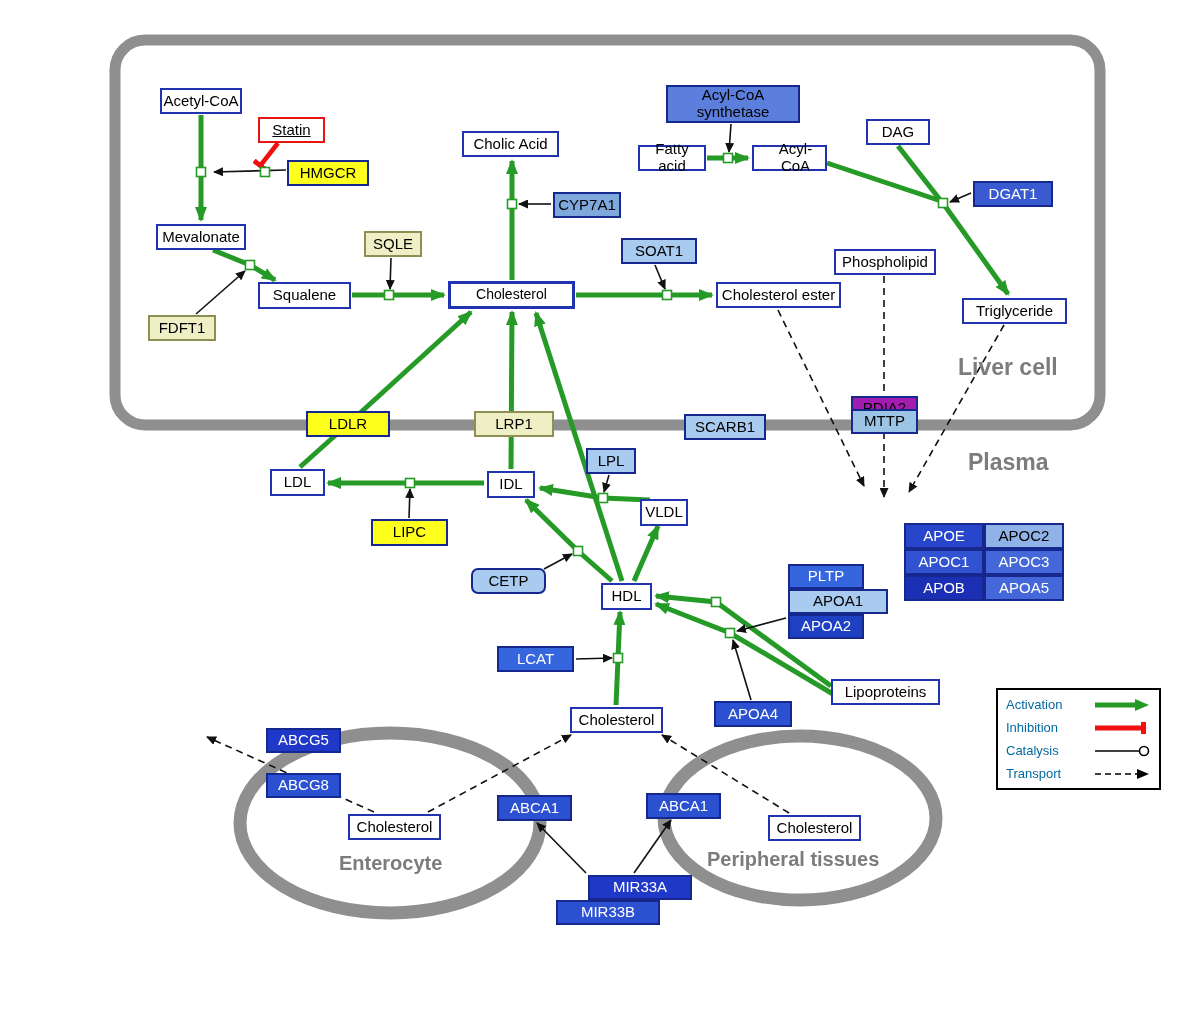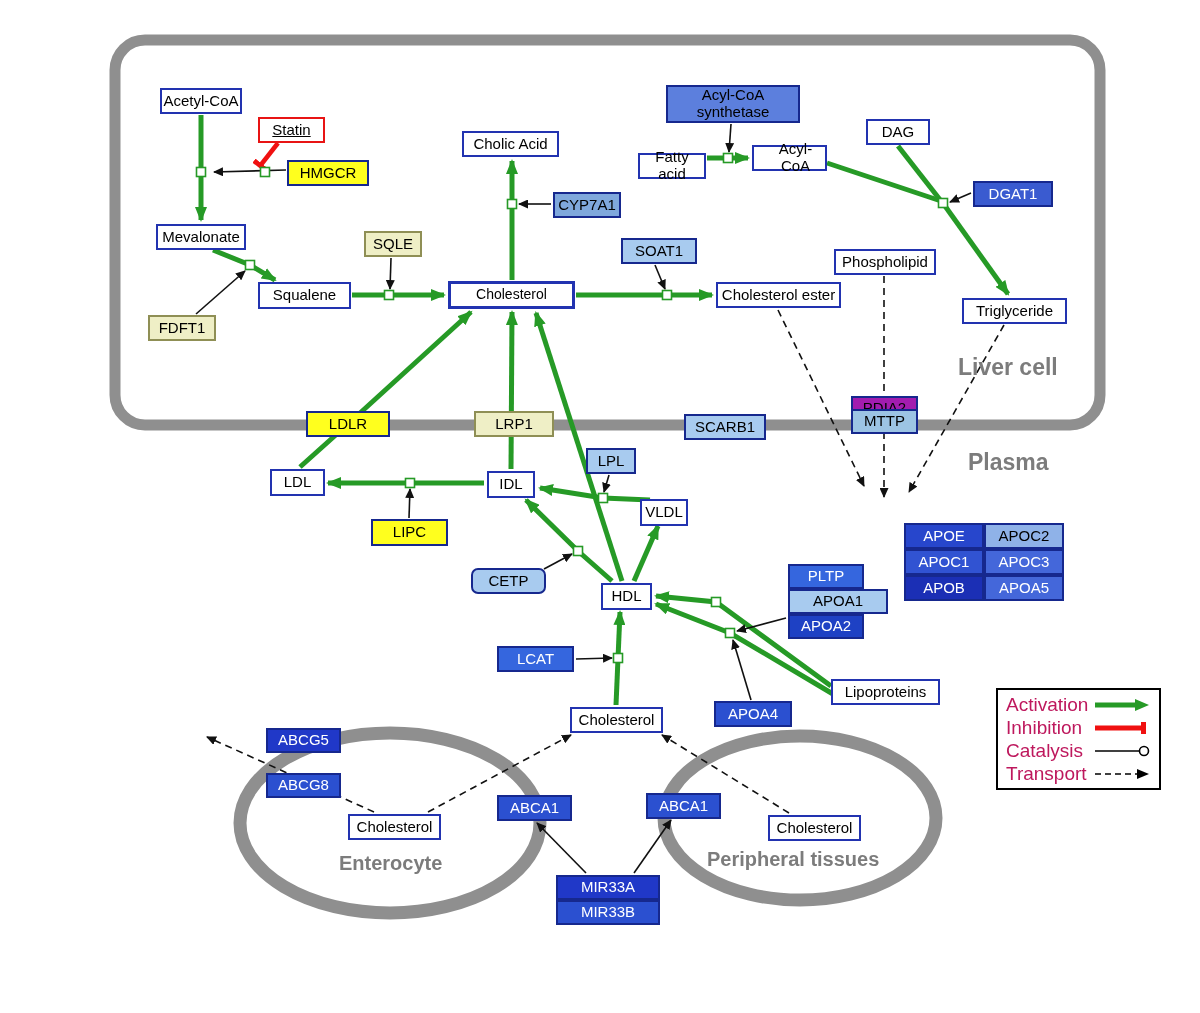--- a/index.html
+++ b/index.html
@@ -18,21 +18,21 @@
   .k-blue { background:#3A5BD0; border-color:#16288E; color:#fff;text-align:center; }
   .edge-activation { fill:none; stroke:#269A26; stroke-width:5; }
   .edge-catalysis, .edge-plain { fill:none; stroke:#111; stroke-width:1.6; }
   .edge-transport { fill:none; stroke:#111; stroke-width:1.6; stroke-dasharray:7 5; }
   .edge-inhibition { fill:none; stroke:#F01010; stroke-width:4.5; }
   .region-label { position:absolute; font-weight:bold; color:#7C7C7C; white-space:nowrap; }
   #legend { position:absolute; left:996px; top:688px; width:165px; height:102px;
             background:#fff; border:2px solid #000; padding:3px 0; }
   .legend-row { display:flex; align-items:center; justify-content:space-between;
                 padding:0 8px; height:23px; }
-  .legend-row span { font-size:19px; color:#be185d; }
+  .legend-row span { font-size:13px; color:#0369a1; }
 </style>
 </head>
 <body>
 
 <div id="canvas">
 
   <svg id="edge-layer" width="1200" height="1013">
     <defs>
       <marker id="arr-green" markerUnits="userSpaceOnUse" markerWidth="16" markerHeight="12" refX="13" refY="6" orient="auto">
         <path d="M0,0 L15,6 L0,12 z" fill="#269A26"></path>
@@ -117,21 +117,21 @@
       <div class="pnode k-met" style="left: 156px; top: 224px; width: 90px; height: 26px;">Mevalonate</div>
       <div class="pnode k-pale" style="left: 364px; top: 231px; width: 58px; height: 26px;">SQLE</div>
       <div class="pnode k-pale" style="left: 148px; top: 315px; width: 68px; height: 26px;">FDFT1</div>
       <div class="pnode k-met" style="left: 258px; top: 282px; width: 93px; height: 27px;">Squalene</div>
       <div class="pnode k-met-main" style="left: 448px; top: 281px; width: 127px; height: 28px;">Cholesterol</div>
       <div class="pnode k-met" style="left: 462px; top: 131px; width: 97px; height: 26px;">Cholic Acid</div>
       <div class="pnode k-lblue" style="left: 553px; top: 192px; width: 68px; height: 26px; background: rgb(127, 168, 220);">CYP7A1</div>
       <div class="pnode k-lblue" style="left: 621px; top: 238px; width: 76px; height: 26px;">SOAT1</div>
       <div class="pnode k-met" style="left: 716px; top: 282px; width: 125px; height: 26px;">Cholesterol ester</div>
       <div class="pnode k-blue" style="left: 666px; top: 85px; width: 134px; height: 38px; background: rgb(92, 127, 221); color: rgb(0, 0, 0);">Acyl-CoA synthetase</div>
-      <div class="pnode k-met" style="left: 638px; top: 145px; width: 68px; height: 26px; margin-top: 8px;">Fatty acid</div>
+      <div class="pnode k-met" style="left: 638px; top: 145px; width: 68px; height: 26px;">Fatty acid</div>
       <div class="pnode k-met" style="left: 752px; top: 145px; width: 75px; height: 26px; padding-left: 12px;">Acyl-CoA</div>
       <div class="pnode k-met" style="left: 866px; top: 119px; width: 64px; height: 26px;">DAG</div>
       <div class="pnode k-blue" style="left: 973px; top: 181px; width: 80px; height: 26px;">DGAT1</div>
       <div class="pnode k-met" style="left: 834px; top: 249px; width: 102px; height: 26px;">Phospholipid</div>
       <div class="pnode k-met" style="left: 962px; top: 298px; width: 105px; height: 26px;">Triglyceride</div>
       <div class="pnode k-lblue" style="left: 851px; top: 384px; width: 67px; height: 25px; background: #a21caf; margin-top: 12px;">PDIA2</div>
       <div class="pnode k-lblue" style="left: 851px; top: 409px; width: 67px; height: 25px; background: rgb(156, 196, 228);">MTTP</div>
       <div class="pnode k-yellow" style="left: 306px; top: 411px; width: 84px; height: 26px;">LDLR</div>
       <div class="pnode k-pale" style="left: 474px; top: 411px; width: 80px; height: 26px;">LRP1</div>
       <div class="pnode k-lblue" style="left: 684px; top: 414px; width: 82px; height: 26px;">SCARB1</div>
@@ -154,21 +154,21 @@
       <div class="pnode k-blue" style="left: 497px; top: 646px; width: 77px; height: 26px; background: rgb(53, 102, 222);">LCAT</div>
       <div class="pnode k-blue" style="left: 714px; top: 701px; width: 78px; height: 26px; background: rgb(43, 80, 208);">APOA4</div>
       <div class="pnode k-met" style="left: 831px; top: 679px; width: 109px; height: 26px;">Lipoproteins</div>
       <div class="pnode k-met" style="left: 570px; top: 707px; width: 93px; height: 26px;">Cholesterol</div>
       <div class="pnode k-blue" style="left: 266px; top: 728px; width: 75px; height: 25px; background: rgb(32, 56, 200);">ABCG5</div>
       <div class="pnode k-blue" style="left: 266px; top: 753px; width: 75px; height: 25px; background: rgb(43, 80, 208); margin-top: 20px;">ABCG8</div>
       <div class="pnode k-met" style="left: 348px; top: 814px; width: 93px; height: 26px;">Cholesterol</div>
       <div class="pnode k-blue" style="left: 497px; top: 795px; width: 75px; height: 26px; background: rgb(43, 80, 208);">ABCA1</div>
       <div class="pnode k-blue" style="left: 646px; top: 793px; width: 75px; height: 26px; background: rgb(43, 80, 208);">ABCA1</div>
       <div class="pnode k-met" style="left: 768px; top: 815px; width: 93px; height: 26px;">Cholesterol</div>
-      <div class="pnode k-blue" style="left: 556px; top: 875px; width: 104px; height: 25px; background: rgb(32, 56, 200);">MIR33A</div>
+      <div class="pnode k-blue" style="left: 588px; top: 875px; width: 104px; height: 25px; background: rgb(32, 56, 200);">MIR33A</div>
       <div class="pnode k-blue" style="left: 556px; top: 900px; width: 104px; height: 25px; background: rgb(43, 80, 208);">MIR33B</div>
     </div>
 
   <div class="region-label" style="left:958px;top:354px;font-size:23px">Liver cell</div>
   <div class="region-label" style="left:968px;top:449px;font-size:23px">Plasma</div>
   <div class="region-label" style="left:339px;top:852px;font-size:20px">Enterocyte</div>
   <div class="region-label" style="left:707px;top:848px;font-size:20px">Peripheral tissues</div>
 
   <div id="legend">
     <div class="legend-row">

